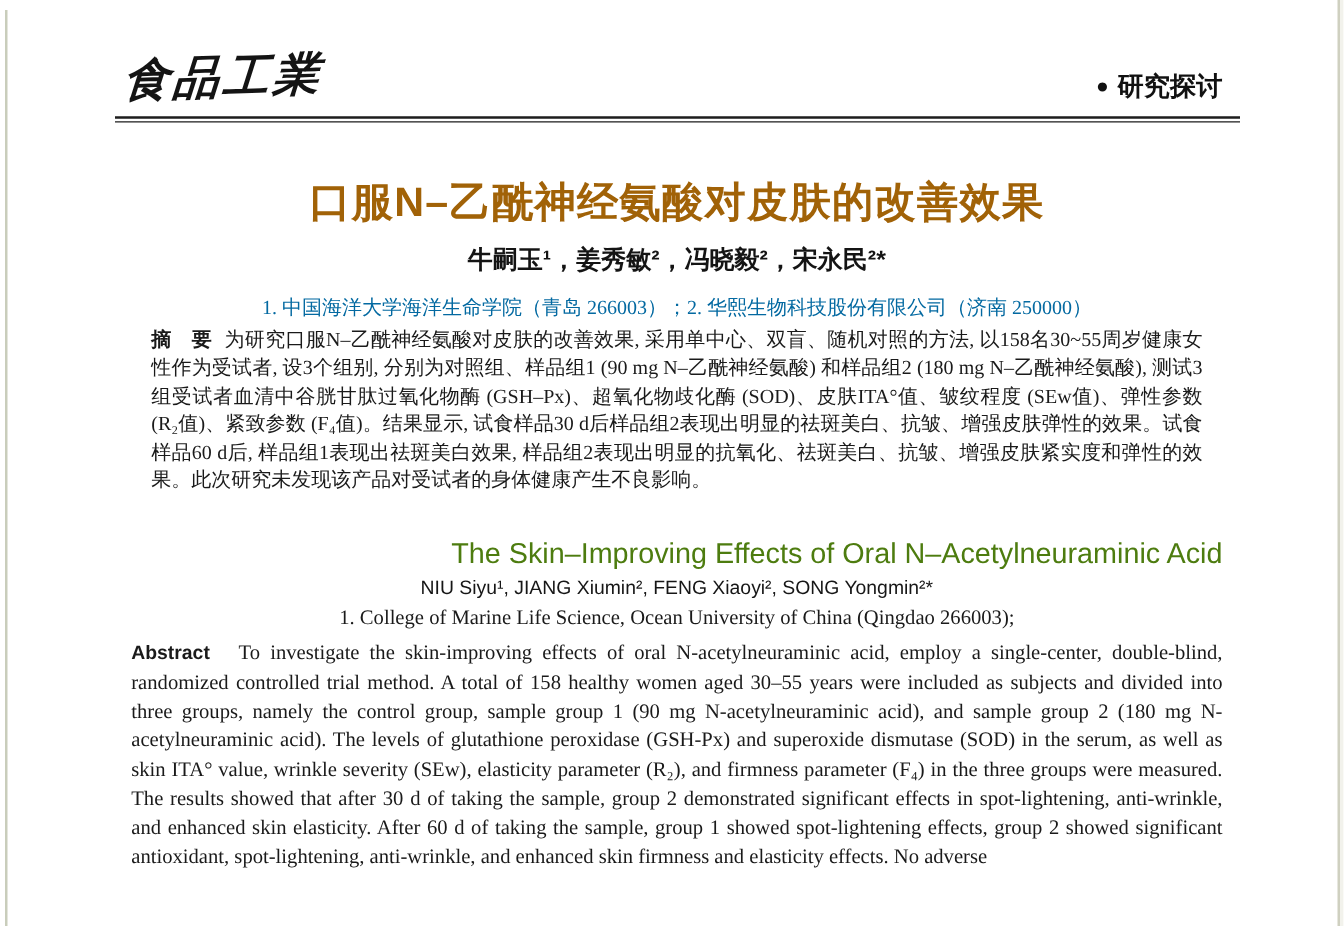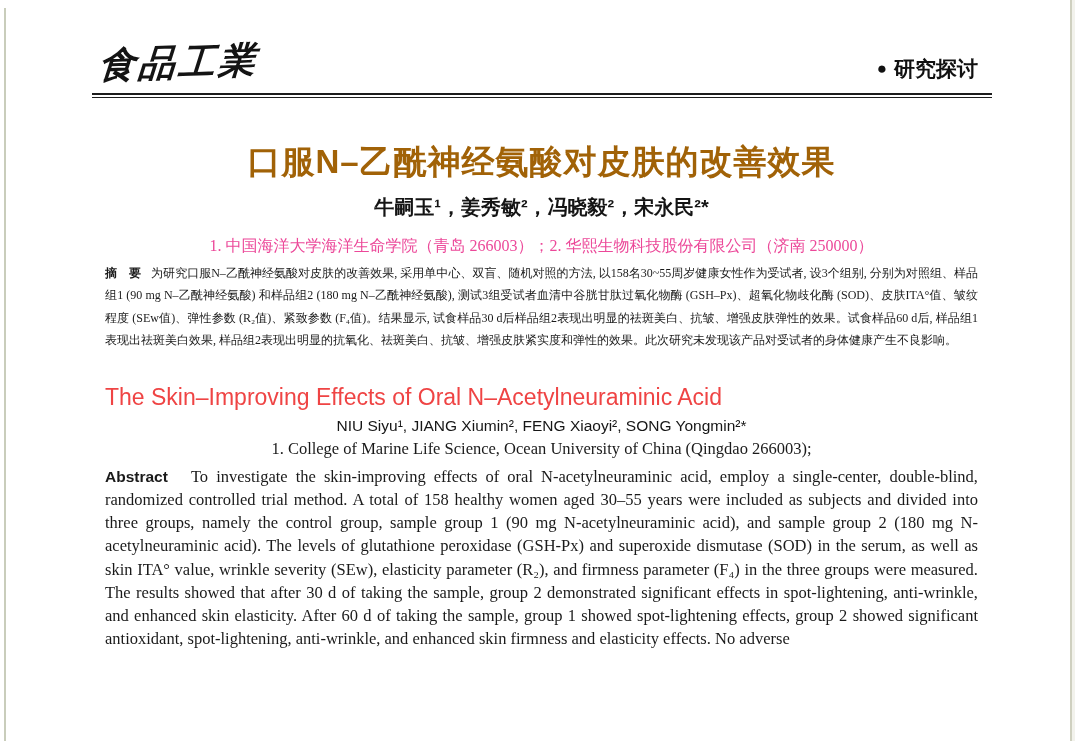--- a/index.html
+++ b/index.html
@@ -24,28 +24,28 @@
              color:#111; display:flex; align-items:center; gap:7px; padding-bottom:4px; }
   .section .bullet { font-size:17px; line-height:1; }
 
   .rule { margin:6px -14px 0 -13px; height:2.5px;
           border-top:2.5px solid #1d1d1d; border-bottom:1.5px solid #1d1d1d; }
 
   .cn-title { text-align:center; font-family:"Liberation Sans", sans-serif; font-weight:700;
               font-size:33px; letter-spacing:1px; margin:44px 0 0; line-height:1.2; color:#a16207; }
   .cn-authors { text-align:center; font-family:"Liberation Sans", sans-serif; font-weight:600;
                 font-size:20px; margin-top:12px; color:#141414; }
-  .cn-affil { text-align:center; font-size:16px; margin-top:15px; color:#ec4899; }
+  .cn-affil { text-align:center; font-size:16px; margin-top:15px; color:#0369a1; }
 
-  .cn-abstract { text-align:justify; font-size:12px; line-height:22.5px; margin:5px 0 0; }
+  .cn-abstract { text-align:justify; font-size:16px; line-height:22.5px; margin:5px 16px 0; }
   .cn-keywords { font-size:16px; line-height:22.5px; margin:0; }
   .cn-label { font-family:"Liberation Sans", sans-serif; font-weight:700; margin-right:10px; }
 
-  .en-title { text-align:left; font-family:"Liberation Sans", sans-serif; font-weight:500;
-              font-size:23px; margin:32px 0 0; line-height:1.15; color:#ef4444; }
+  .en-title { text-align:right; font-family:"Liberation Sans", sans-serif; font-weight:500;
+              font-size:23px; margin:32px 0 0; line-height:1.15; color:#4d7c0f; }
   .en-authors { text-align:center; font-family:"Liberation Sans", sans-serif; font-weight:500;
                 font-size:15.5px; margin-top:7px; color:#161616; }
   .en-affil { text-align:center; font-size:16.5px; line-height:22.5px; margin-top:3px; }
   .en-abstract { text-align:justify; font-size:16.5px; line-height:23.2px; margin:4px 0 0; }
   .en-label { font-family:"Liberation Sans", sans-serif; font-weight:700; font-size:15.5px;
               margin-right:23px; }
 </style>
 </head>
 <body>
 

